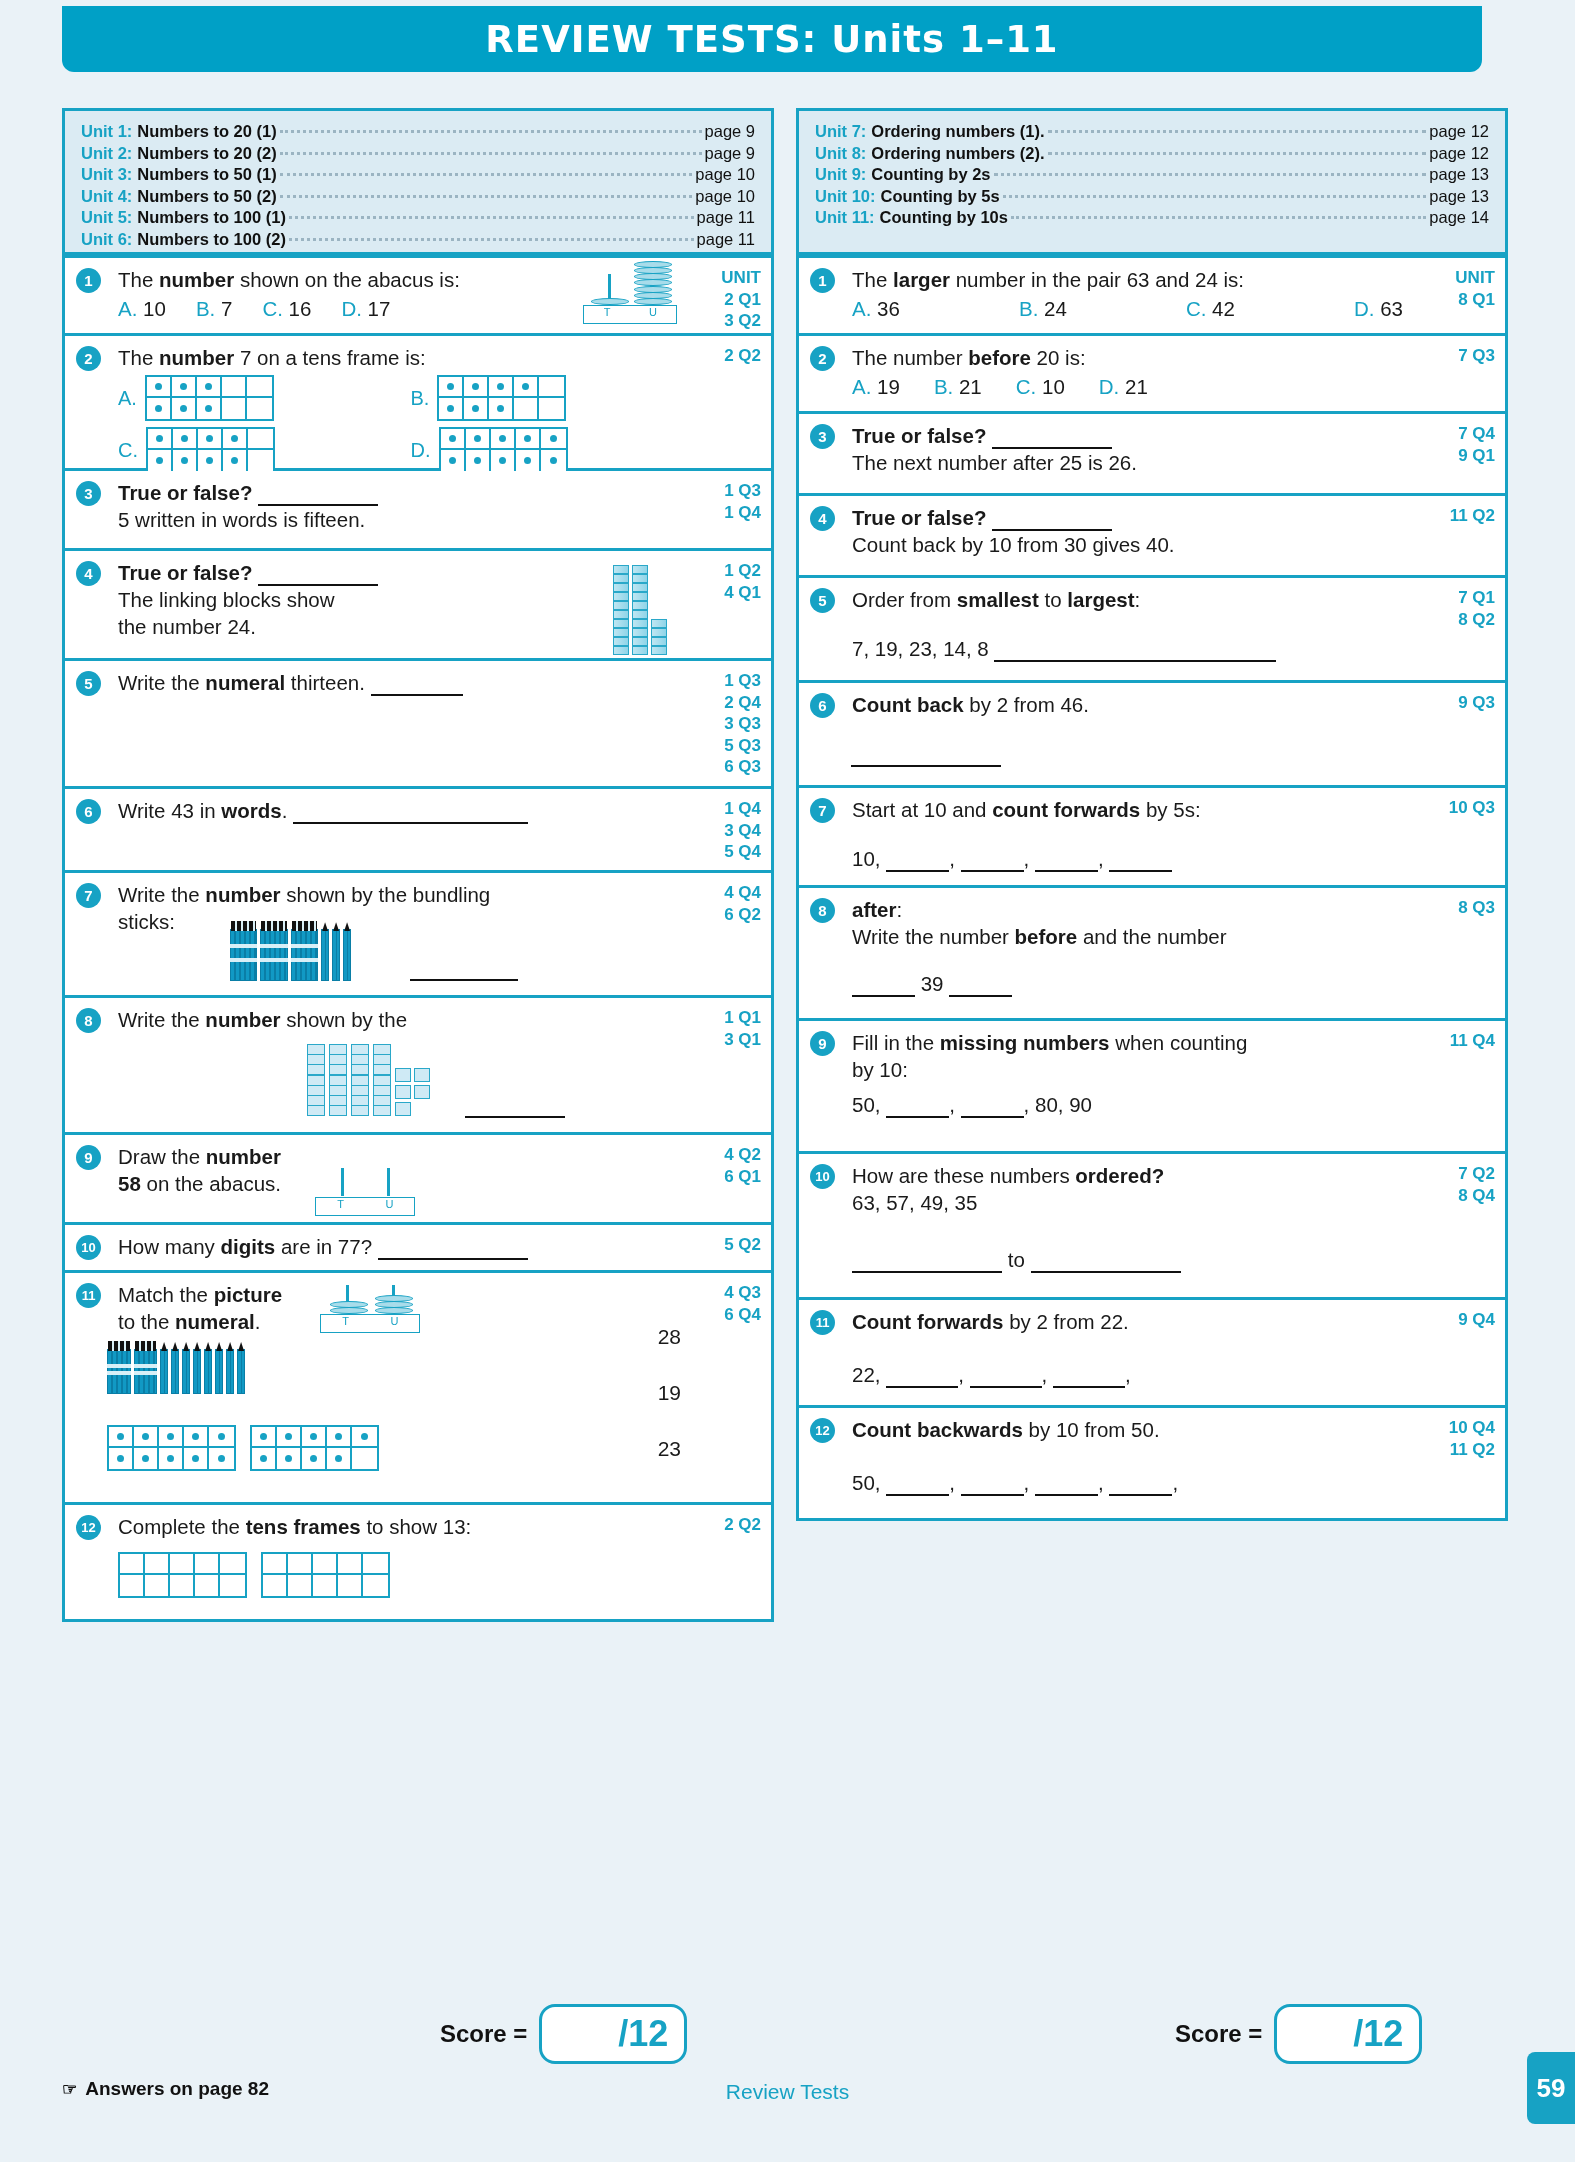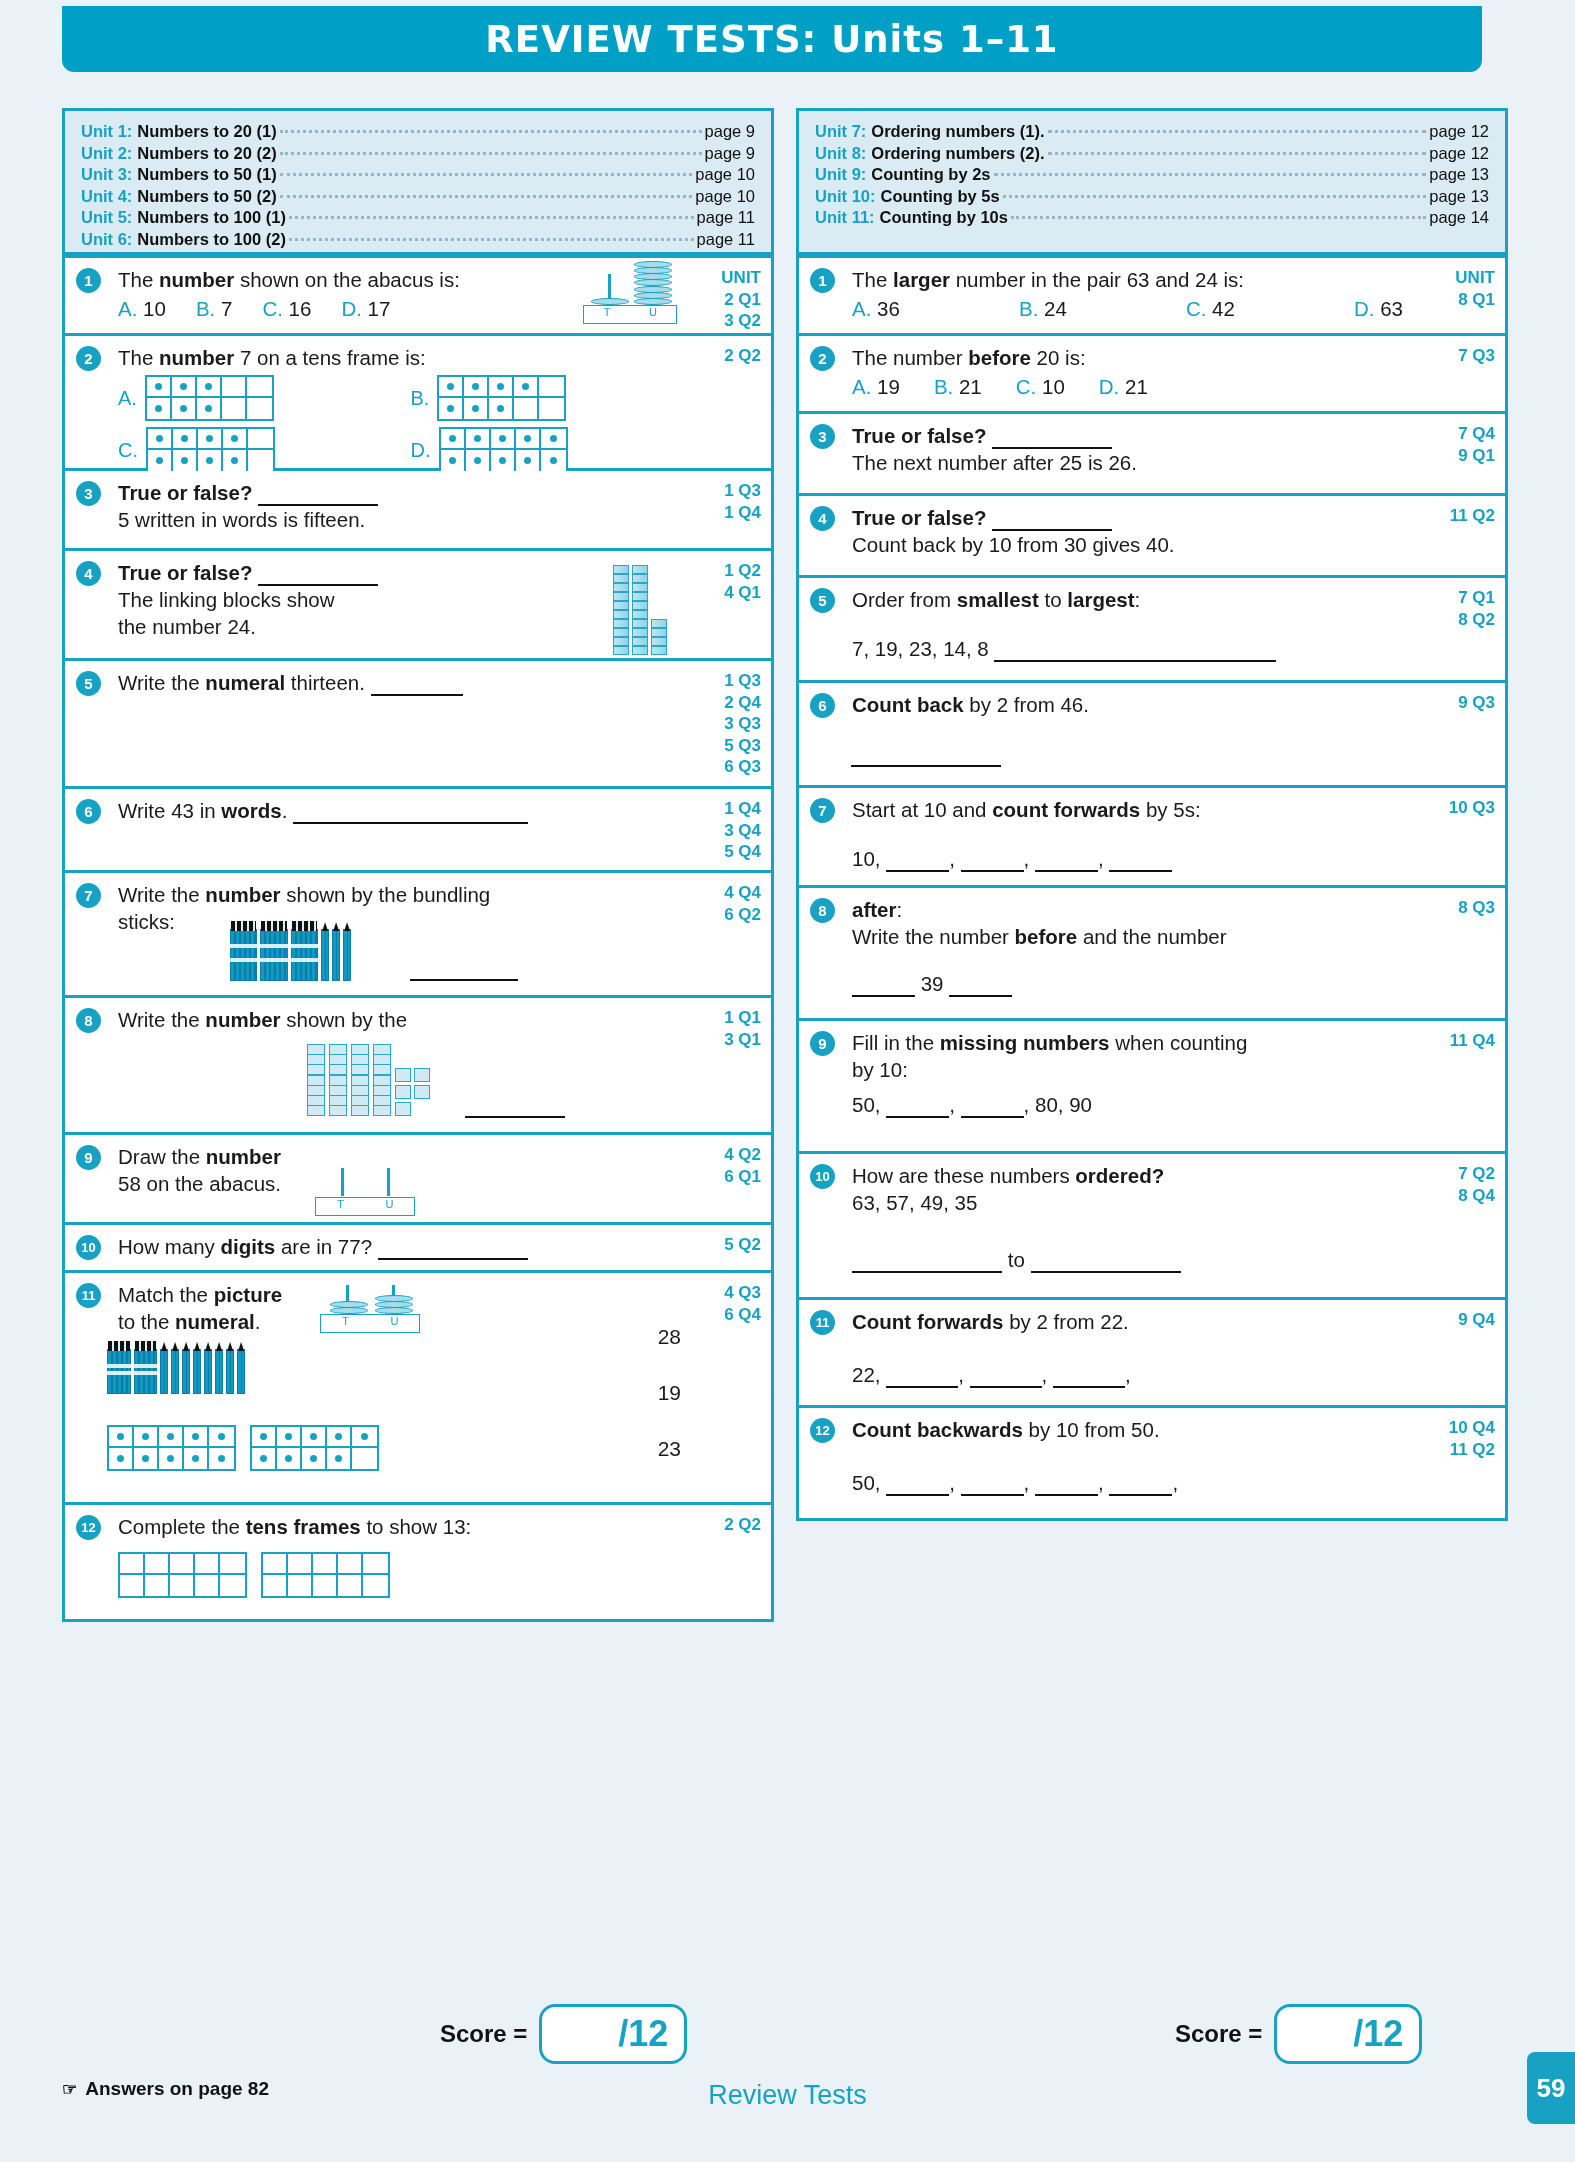--- a/index.html
+++ b/index.html
@@ -132,21 +132,21 @@
     background:#fff;display:flex;align-items:center;justify-content:flex-end;
     box-sizing:border-box;padding-right:16px;
   }
   .score-val{color:#17a2c4;font-weight:bold;font-size:36px;}
 
   
   .answers{position:absolute;left:62px;top:2078px;font-size:19px;color:#111;
     font-weight:bold;display:flex;align-items:center;gap:8px;}
   .hand{font-size:17px;}
   .footer-center{position:absolute;left:0;right:0;top:2080px;text-align:center;
-    color:#17a2c4;font-size:27px;}
+    color:#17a2c4;font-size:21px;}
   .pagetab{position:absolute;right:0;top:2052px;width:48px;height:72px;
     background:#17a2c4;border-radius:8px 0 0 8px;color:#fff;font-weight:bold;
     font-size:26px;display:flex;align-items:center;justify-content:center;}
 </style>
 </head>
 <body>
 
 <div class="page">
 
   <div class="banner">
@@ -509,21 +509,21 @@
               <div class="cube"></div>
               <div class="cube"></div>
             </div>
           </div>
           <span class="blank" style="width: 100px; height: 1px; position: absolute; left: 400px; bottom: 14px;"></span>
         </div>
         <div class="q" style="height: 90px;">
           <div class="qnum">9</div>
           <div class="qbody">
             <div><span>Draw the </span><span style="font-weight: bold;">number</span></div>
-            <div><span style="font-weight: normal;">58</span><span> on the abacus.</span></div>
+            <div><span style="font-weight: bold;">58</span><span> on the abacus.</span></div>
           </div>
           <div class="tags">
             <div>4 Q2</div>
             <div>6 Q1</div>
           </div>
           <div class="abacus" style="width: 98px; height: 48px; position: absolute; left: 250px; bottom: 6px;">
             <div class="ab-post" style="left: 26.46px; top: 0px; height: 28px;"></div>
             <div class="ab-post" style="left: 71.54px; top: 0px; height: 28px;"></div>
             <div class="ab-base" style="position: absolute; left: 0px; bottom: 0px; width: 98px; height: 17px;">
               <div class="ab-cell">T</div>

